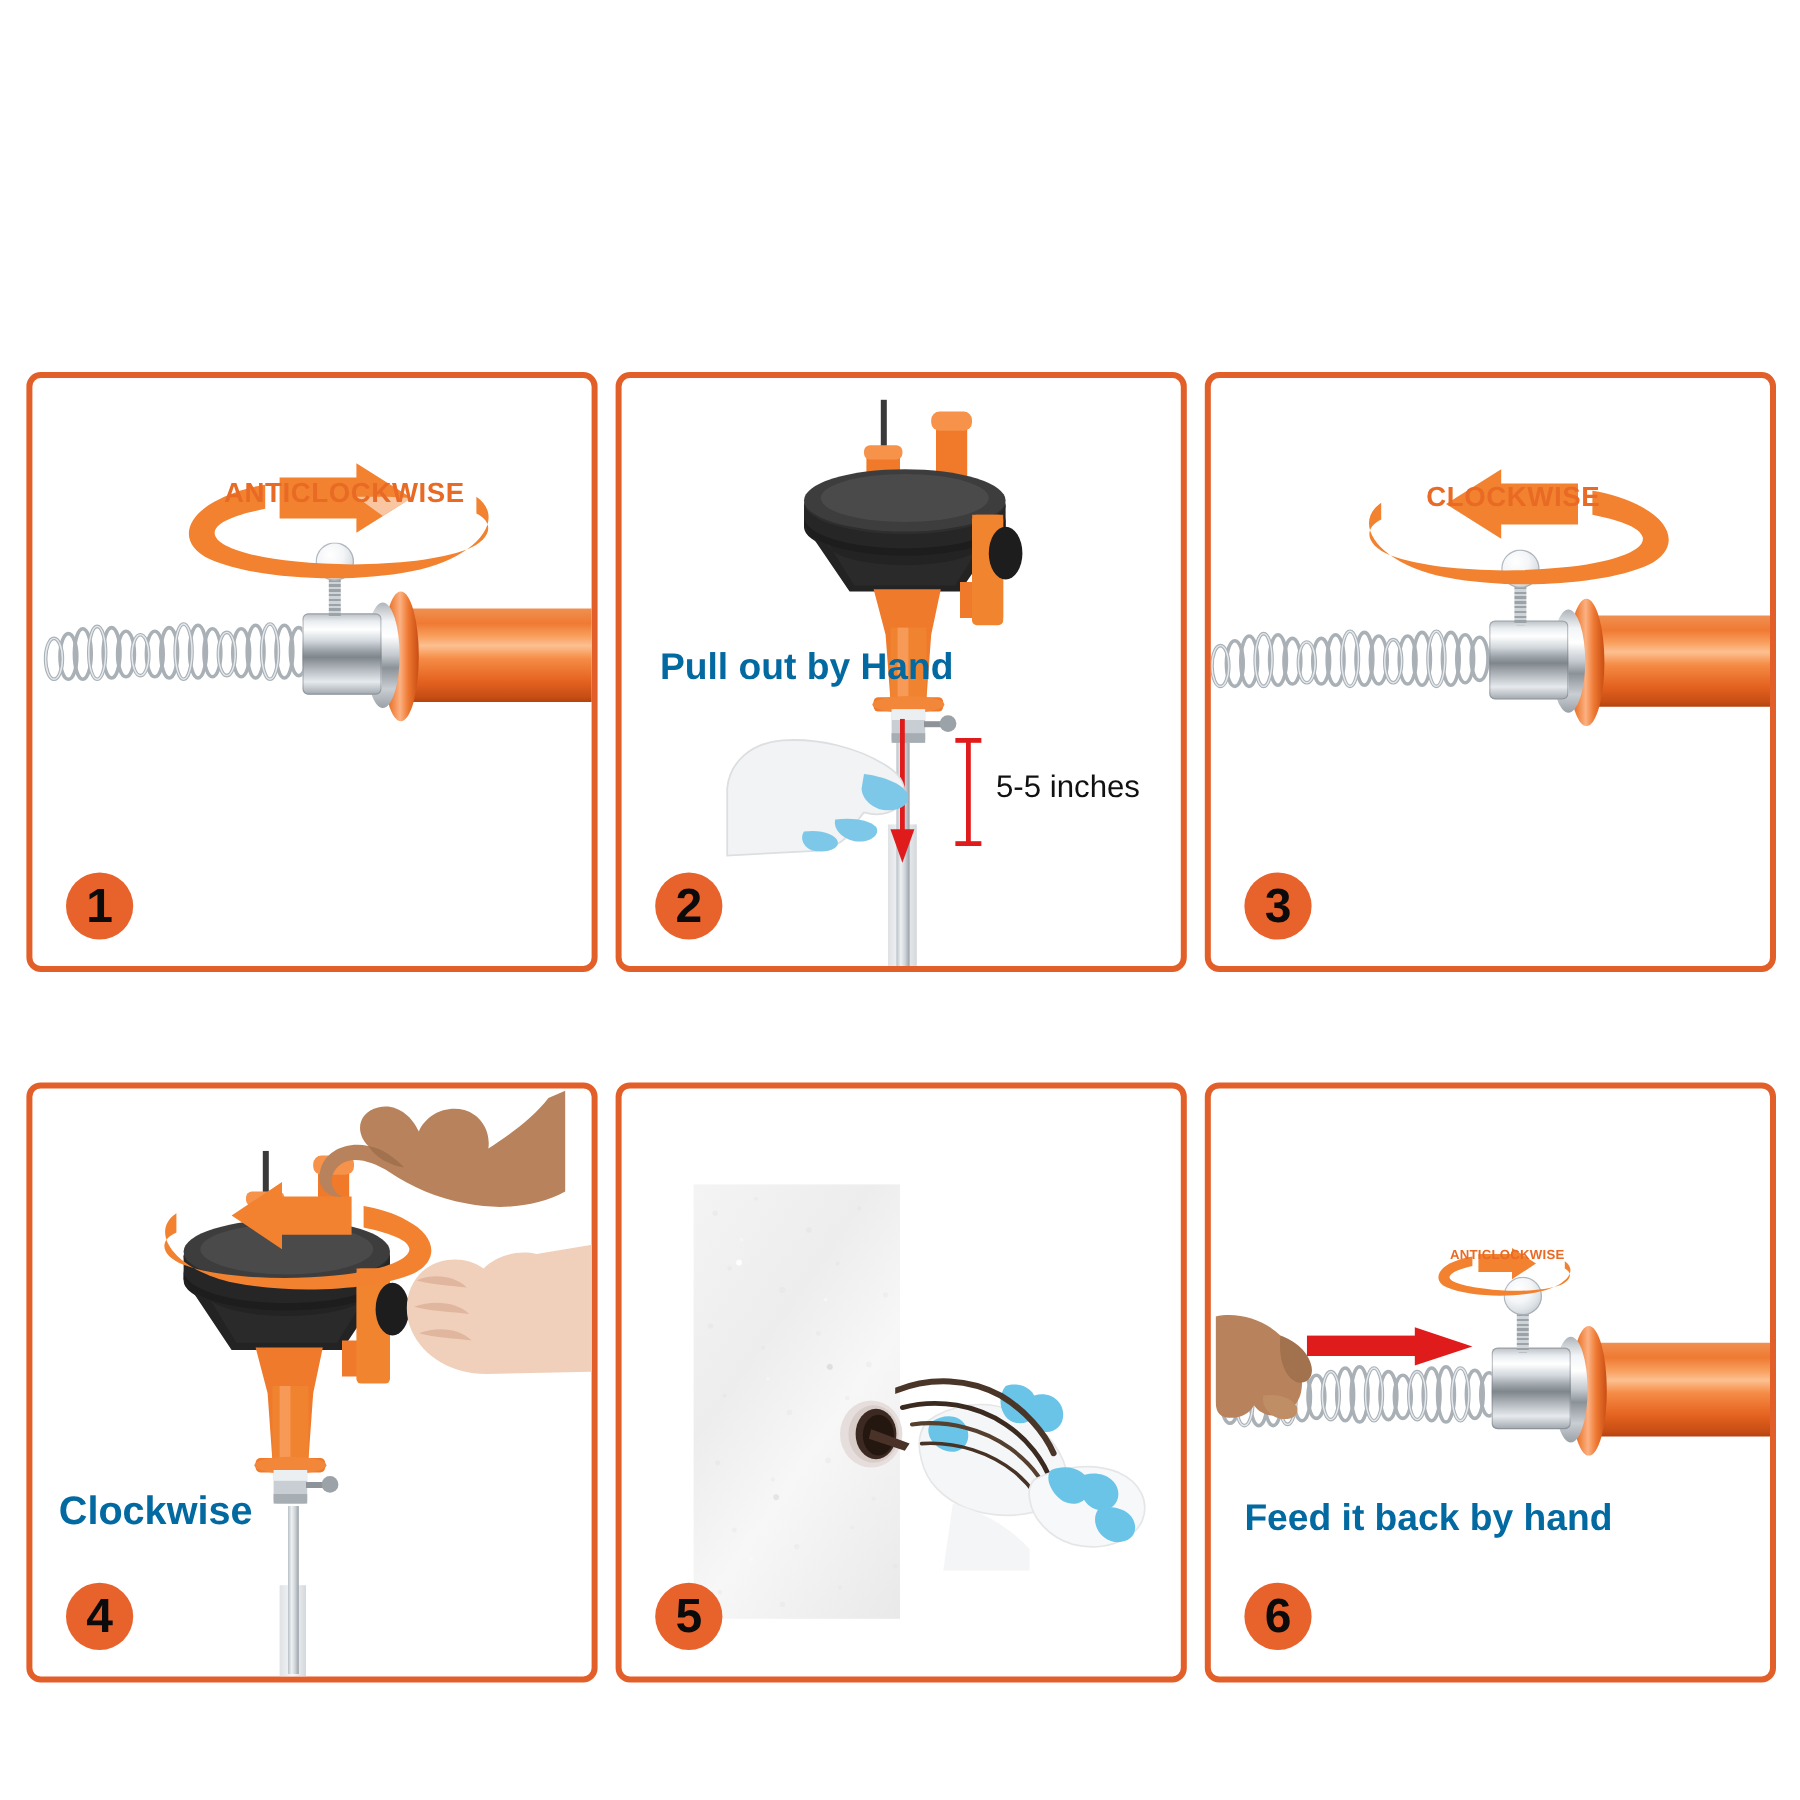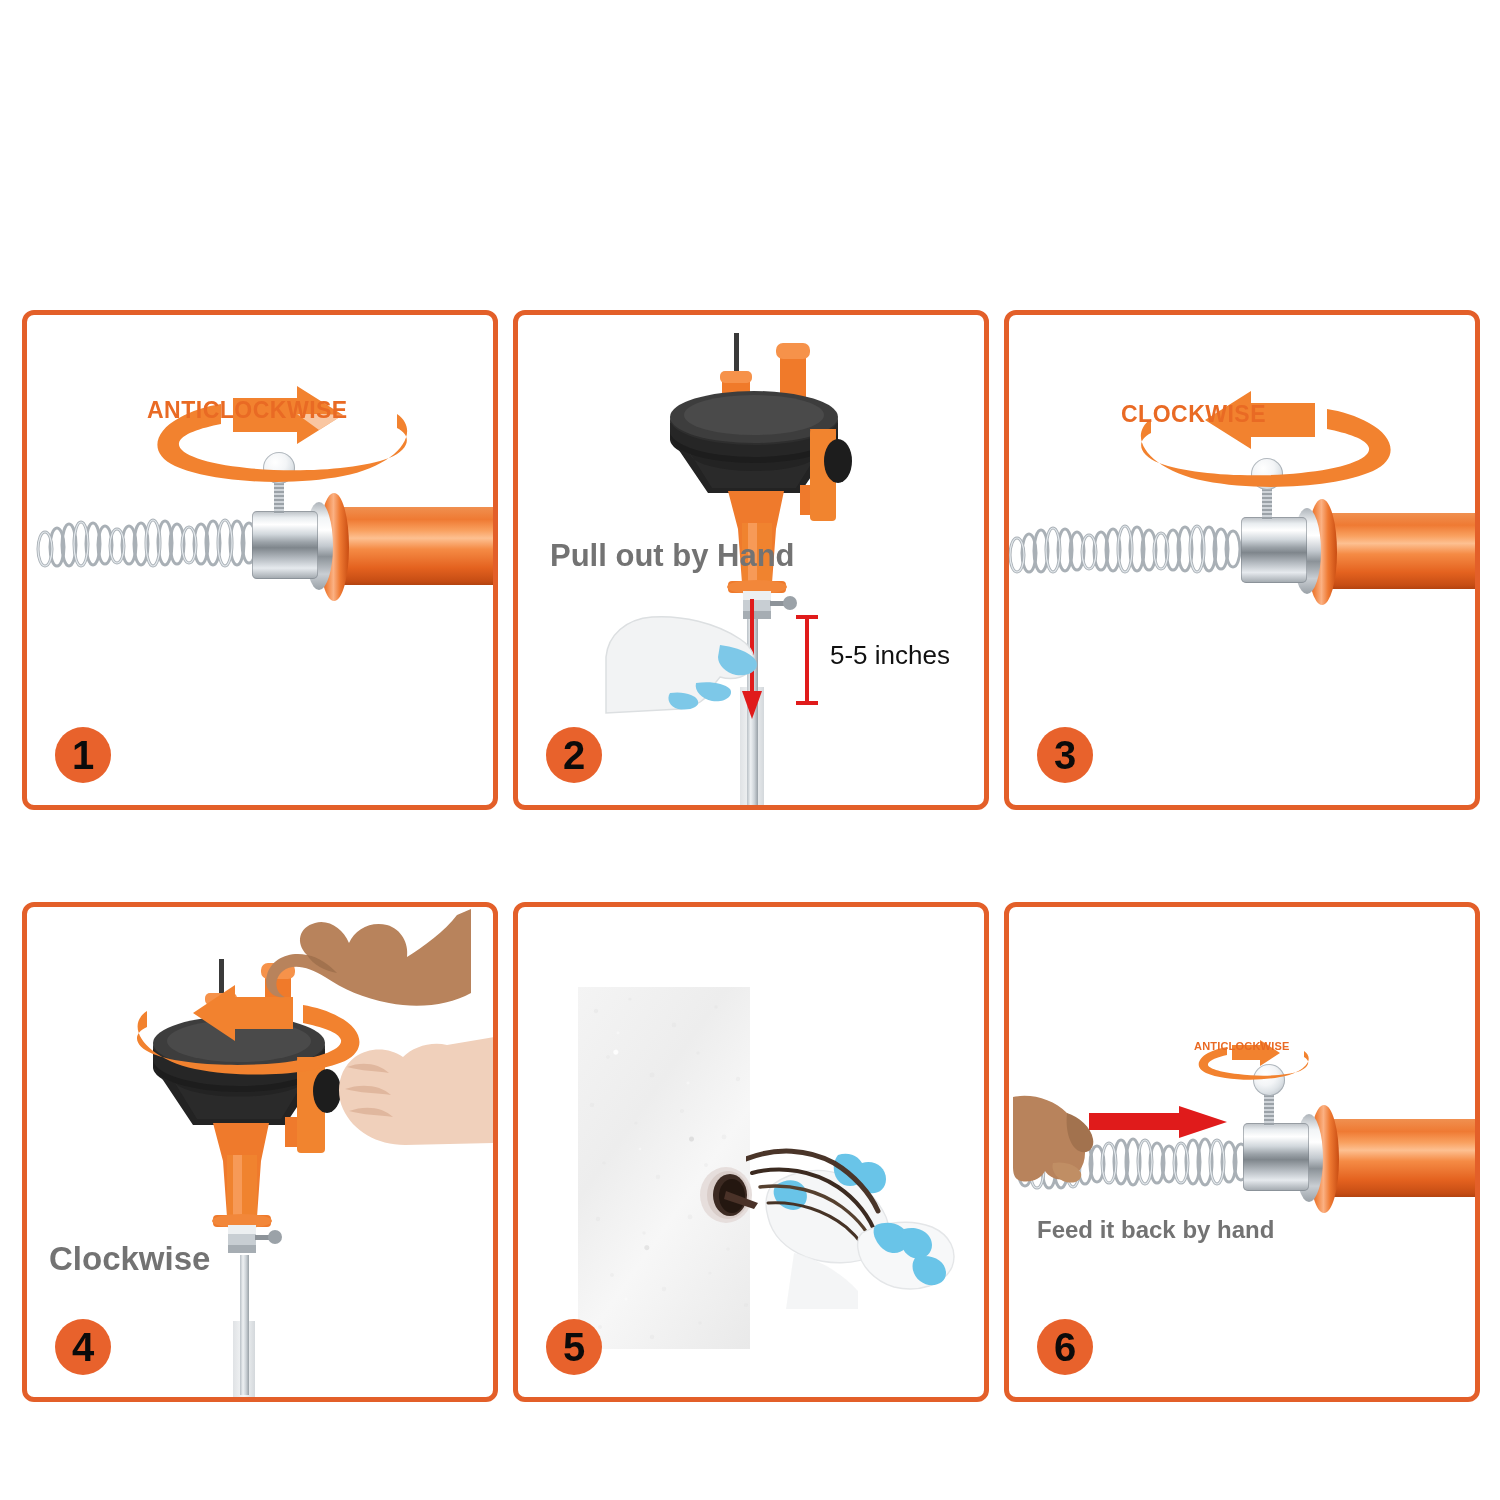--- a/index.html
+++ b/index.html
@@ -95,41 +95,41 @@
     font-size: 40px;
     line-height: 1;
     z-index: 40;
   }
 
   
   .caption {
     position: absolute;
     font-family: "Liberation Sans", sans-serif;
     font-weight: bold;
-    color: #737373;
+    color: #0369a1;
     white-space: pre;
     z-index: 30;
     line-height: 1.25;
     text-align: center;
   }
   .caption-pull {
     left: 32px;
     top: 222px;
     font-size: 31px;
   }
   .caption-turn {
     left: 22px;
     top: 196px;
     font-size: 33px;
     line-height: 1.9;
   }
   .caption-feed {
     left: 28px;
-    top: 308px;
-    font-size: 24px;
+    top: 339px;
+    font-size: 31px;
   }
   .dim-label {
     position: absolute;
     left: 312px;
     top: 325px;
     font-family: "Liberation Sans", sans-serif;
     font-weight: normal;
     font-size: 26px;
     color: #111111;
     white-space: nowrap;
@@ -140,20 +140,21 @@
   .ring-arrow {
     position: absolute;
     z-index: 20;
   }
   .ring-arrow svg { display: block; }
   .ring-label {
     position: absolute;
     font-family: "Liberation Sans", sans-serif;
     font-weight: bold;
     color: #e96a24;
+    text-align: center;
     width: 100%;
     z-index: 22;
     white-space: nowrap;
   }
 
   
   .assembly { position: absolute; z-index: 10; }
 
   .tube-body {
     position: absolute;

